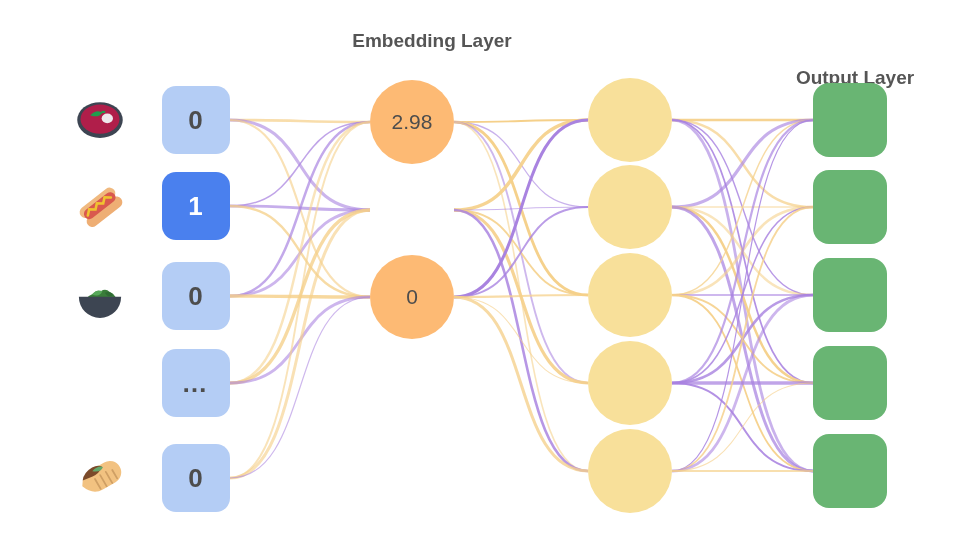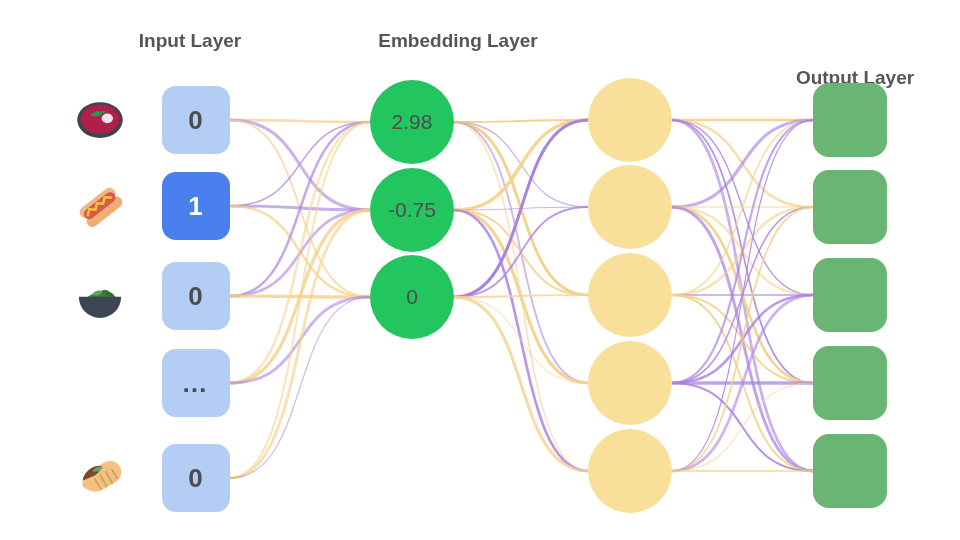--- a/index.html
+++ b/index.html
@@ -24,21 +24,21 @@
     position: absolute;
     font-family: "Liberation Sans", sans-serif;
     font-size: 19px;
     font-weight: bold;
     color: #555555;
     white-space: nowrap;
     text-align: center;
     transform: translateX(-50%);
   }
   #title-input  { left: 190px; top: 30px; }
-  #title-embed  { left: 432px; top: 30px; margin-left: 26px; }
+  #title-embed  { left: 432px; top: 30px; }
   #title-output { left: 855px; top: 30px; margin-top: 37px; }
 
   .edges {
     position: absolute;
     left: 0; top: 0;
     width: 960px;
     height: 540px;
     pointer-events: none;
   }
 
@@ -82,21 +82,21 @@
   .in-box.dots {
     font-size: 26px;
     letter-spacing: 3px;
   }
 
   .emb-node {
     position: absolute;
     width: 84px;
     height: 84px;
     border-radius: 50%;
-    background: #22c55e;
+    background: #fdba74;
     transform: translate(-50%, -50%);
     display: flex;
     align-items: center;
     justify-content: center;
     font-family: "Liberation Sans", sans-serif;
     font-size: 21px;
     color: #4d4d4d;
   }
 
   .hid-node {
@@ -115,21 +115,20 @@
     border-radius: 16px;
     background: #69b573;
     transform: translate(-50%, -50%);
   }
 </style>
 </head>
 <body>
 
 <div id="diagram">
 
-  <div class="layer-title" id="title-input">Input Layer</div>
   <div class="layer-title" id="title-embed">Embedding Layer</div>
   <div class="layer-title" id="title-output">Output Layer</div>
 
   <svg class="edges" id="edges-svg" viewBox="0 0 960 540" xmlns="http://www.w3.org/2000/svg">
       <path d="M 230 120 C 311.2 120, 288.8 122, 370 122" stroke="#f5d08a" stroke-width="2.56" stroke-opacity="0.72" fill="none"></path>
       <path d="M 230 120 C 311.2 120, 288.8 210, 370 210" stroke="#a882e0" stroke-width="3.08" stroke-opacity="0.60" fill="none"></path>
       <path d="M 230 120 C 311.2 120, 288.8 297, 370 297" stroke="#f5d08a" stroke-width="2.10" stroke-opacity="0.63" fill="none"></path>
       <path d="M 230 206 C 311.2 206, 288.8 122, 370 122" stroke="#a882e0" stroke-width="1.38" stroke-opacity="0.73" fill="none"></path>
       <path d="M 230 206 C 311.2 206, 288.8 210, 370 210" stroke="#a882e0" stroke-width="2.80" stroke-opacity="0.65" fill="none"></path>
       <path d="M 230 206 C 311.2 206, 288.8 297, 370 297" stroke="#f5d08a" stroke-width="2.33" stroke-opacity="0.77" fill="none"></path>
@@ -239,23 +238,20 @@
           </g>
         </g>
       </svg>
       </div>
       <div class="in-box" style="left: 196px; top: 478px;">
         <span>0</span>
       </div>
       <div class="emb-node" style="left: 412px; top: 122px;">
         <span>2.98</span>
       </div>
-      <div class="emb-node" style="left: 412px; top: 210px;">
-        <span>-0.75</span>
-      </div>
       <div class="emb-node" style="left: 412px; top: 297px;">
         <span>0</span>
       </div>
       <div class="hid-node" style="left: 630px; top: 120px;"></div>
       <div class="hid-node" style="left: 630px; top: 207px;"></div>
       <div class="hid-node" style="left: 630px; top: 295px;"></div>
       <div class="hid-node" style="left: 630px; top: 383px;"></div>
       <div class="hid-node" style="left: 630px; top: 471px;"></div>
       <div class="out-box" style="left: 850px; top: 120px;"></div>
       <div class="out-box" style="left: 850px; top: 207px;"></div>

